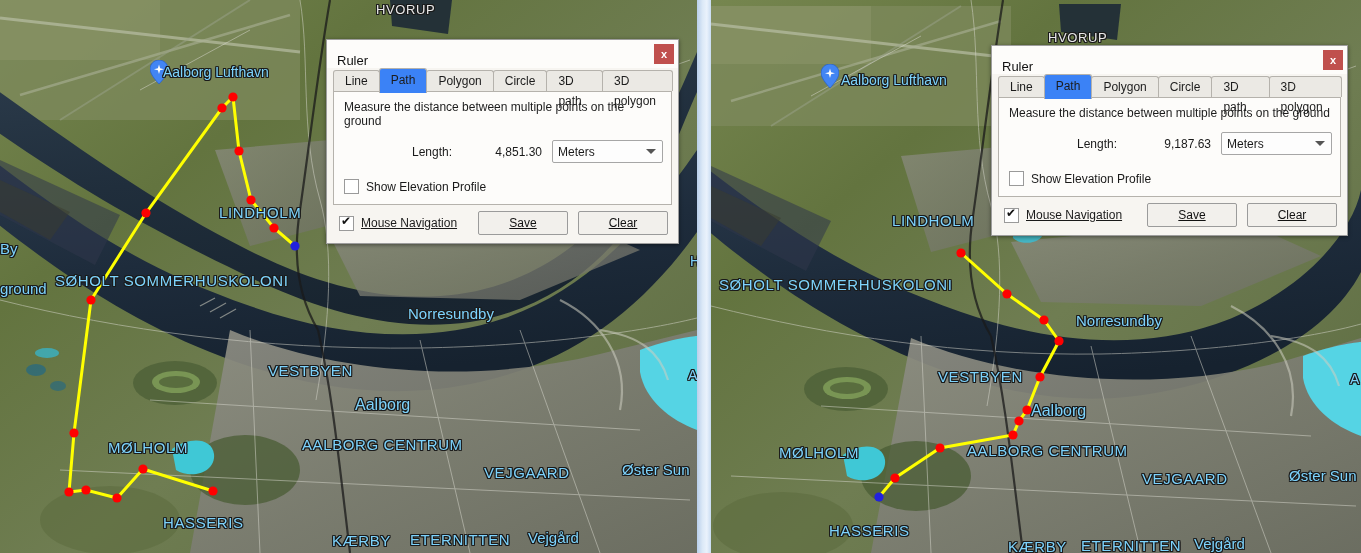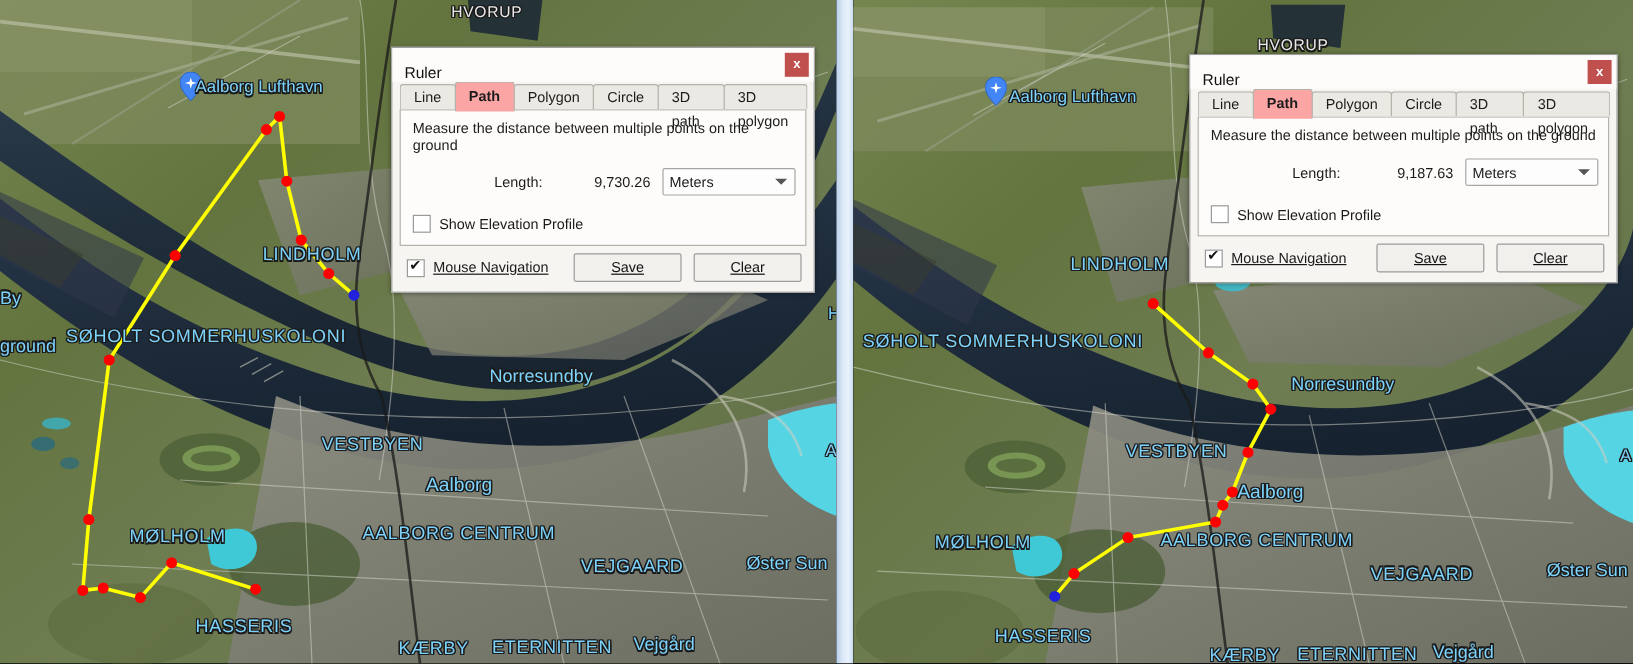--- a/index.html
+++ b/index.html
@@ -51,21 +51,21 @@
     display:flex;align-items:center;justify-content:center;cursor:pointer;
     border:none;font-family:"Liberation Sans",sans-serif;
   }
 
   .tabstrip{display:flex;align-items:center;height:24px;padding:0 6px;gap:0;position:relative;z-index:2;}
   .tab{
     height:20px;line-height:20px;padding:0 11px;font-size:12px;
     background:#ebe9e4;border:1px solid #b5b2ac;border-bottom:none;
     border-radius:3px 3px 0 0;margin-right:-1px;color:#1c1c1c;cursor:pointer;
   }
-  .tab.active{background:#fca5a5;height:24px;line-height:23px;font-weight:bold;border-color:#b5b2ac;position:relative;z-index:3;}
+  .tab.active{background:#3b82f6;height:24px;line-height:23px;font-weight:normal;border-color:#b5b2ac;position:relative;z-index:3;}
 
   .tabpanel{
     margin:0 6px;background:#fdfcfa;border:1px solid #b5b2ac;
     margin-top:-1px;padding:6px 8px 10px 8px;position:relative;z-index:1;
   }
   .desc{font-size:12px;color:#1c1c1c;margin:2px 0 12px 2px;}
 
   .lenrow{display:flex;align-items:center;margin:0 0 16px 0;}
   .len-label{font-size:12px;width:110px;text-align:right;padding-right:10px;}
   .len-value{font-size:12px;flex:1;text-align:right;padding-right:10px;}
@@ -259,21 +259,21 @@
         <div class="tab">Circle</div>
         <div class="tab">3D path</div>
         <div class="tab">3D polygon</div>
       </div>
 
       <div class="tabpanel">
         <div class="desc">Measure the distance between multiple points on the ground</div>
 
         <div class="lenrow">
           <div class="len-label">Length:</div>
-          <div class="len-value">9,730.26</div>
+          <div class="len-value">4,851.30</div>
           <div class="unit-select">
             <span>Meters</span>
             <span class="caret"></span>
           </div>
         </div>
 
         <div class="cbrow">
           <span class="cbox"></span>
           <span>Show Elevation Profile</span>
         </div>

